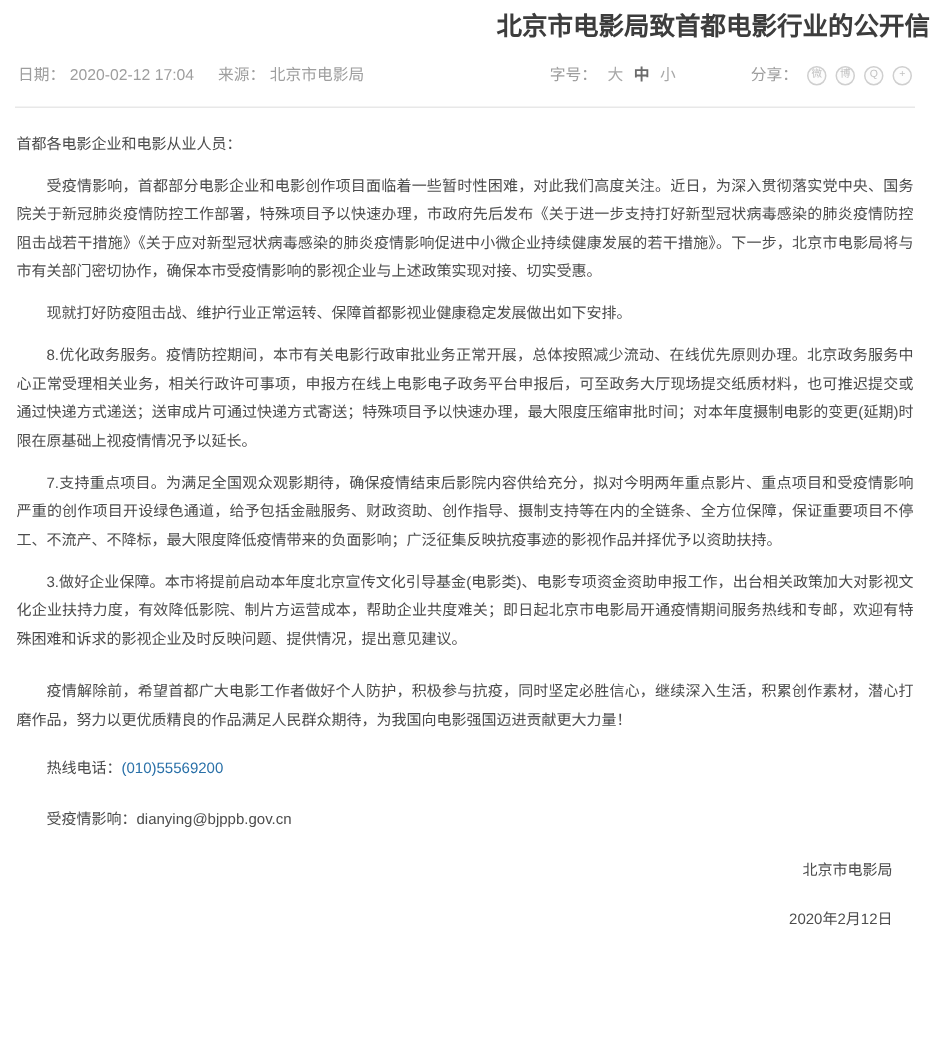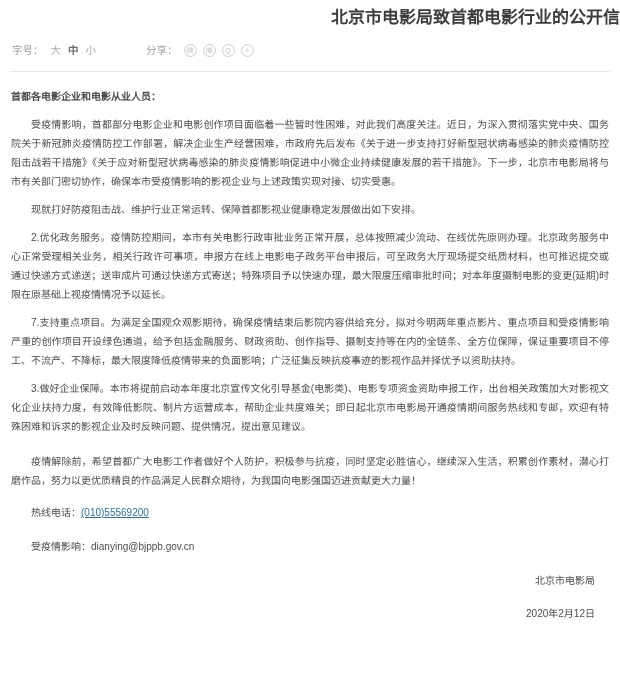--- a/index.html
+++ b/index.html
@@ -64,53 +64,56 @@
     height: 0;
   }
   
   .article-body {
     padding: 15px 11px 0 11px;
     font-size: 10px;
     line-height: 19px;
     color: #4c4c4c;
     text-align: justify;
   }
-  .salutation { margin-bottom: 9px; font-weight: bold; }
+  .salutation { margin-bottom: 9px; }
   .para {
     text-indent: 2em;
     margin-bottom: 9px;
   }
   .para.last-para { margin-bottom: 13px; margin-top: 16px; }
   .contact-line {
     text-indent: 2em;
     margin-bottom: 15px;
   }
   .hotline-link {
     color: #2970a8;
-    text-decoration: underline;
     cursor: pointer;
     margin-top: 12px;
   }
   .email-value { color: #4c4c4c; }
   .signature-block {
     text-align: right;
     padding-right: 14px;
     margin-top: 6px;
   }
   .signature-org { line-height: 19px; }
   .signature-date { line-height: 19px; margin-top: 14px; }
 </style>
 </head>
 <body>
 
 <div class="page">
 
   <h1 class="article-title">北京市电影局致首都电影行业的公开信</h1>
 
   <div class="meta-row">
+    <div class="meta-left">
+      <span>日期：</span><span>2020-02-12 17:04</span>
+      <span class="meta-gap">来源：</span><span>北京市电影局</span>
+    </div>
     <div class="meta-right">
       <span class="fontsize-group">
         <span>字号：</span>
         <span class="fontsize-opt">大</span>
         <span class="fontsize-opt active">中</span>
         <span class="fontsize-opt">小</span>
       </span>
       <span class="share-group">
         <span>分享：</span>
         <span class="share-ic">
@@ -126,23 +129,23 @@
             <span class="share-ic-glyph">+</span>
           </span>
       </span>
     </div>
   </div>
 
   <div class="divider"></div>
 
   <div class="article-body">
     <p class="salutation">首都各电影企业和电影从业人员：</p>
-    <p class="para">受疫情影响，首都部分电影企业和电影创作项目面临着一些暂时性困难，对此我们高度关注。近日，为深入贯彻落实党中央、国务院关于新冠肺炎疫情防控工作部署，解决企业生产经营困难，市政府先后发布《关于进一步支持打好新型冠状病毒感染的肺炎疫情防控阻击战若干措施》《关于应对新型冠状病毒感染的肺炎疫情影响促进中小微企业持续健康发展的若干措施》。下一步，北京市电影局将与市有关部门密切协作，确保本市受疫情影响的影视企业与上述政策实现对接、切实受惠。</p>
+    <p class="para">受疫情影响，首都部分电影企业和电影创作项目面临着一些暂时性困难，对此我们高度关注。近日，为深入贯彻落实党中央、国务院关于新冠肺炎疫情防控工作部署，特殊项目予以快速办理，市政府先后发布《关于进一步支持打好新型冠状病毒感染的肺炎疫情防控阻击战若干措施》《关于应对新型冠状病毒感染的肺炎疫情影响促进中小微企业持续健康发展的若干措施》。下一步，北京市电影局将与市有关部门密切协作，确保本市受疫情影响的影视企业与上述政策实现对接、切实受惠。</p>
     <p class="para">现就打好防疫阻击战、维护行业正常运转、保障首都影视业健康稳定发展做出如下安排。</p>
-    <p class="para">2.优化政务服务。疫情防控期间，本市有关电影行政审批业务正常开展，总体按照减少流动、在线优先原则办理。北京政务服务中心正常受理相关业务，相关行政许可事项，申报方在线上电影电子政务平台申报后，可至政务大厅现场提交纸质材料，也可推迟提交或通过快递方式递送；送审成片可通过快递方式寄送；特殊项目予以快速办理，最大限度压缩审批时间；对本年度摄制电影的变更(延期)时限在原基础上视疫情情况予以延长。</p>
+    <p class="para">8.优化政务服务。疫情防控期间，本市有关电影行政审批业务正常开展，总体按照减少流动、在线优先原则办理。北京政务服务中心正常受理相关业务，相关行政许可事项，申报方在线上电影电子政务平台申报后，可至政务大厅现场提交纸质材料，也可推迟提交或通过快递方式递送；送审成片可通过快递方式寄送；特殊项目予以快速办理，最大限度压缩审批时间；对本年度摄制电影的变更(延期)时限在原基础上视疫情情况予以延长。</p>
     <p class="para">7.支持重点项目。为满足全国观众观影期待，确保疫情结束后影院内容供给充分，拟对今明两年重点影片、重点项目和受疫情影响严重的创作项目开设绿色通道，给予包括金融服务、财政资助、创作指导、摄制支持等在内的全链条、全方位保障，保证重要项目不停工、不流产、不降标，最大限度降低疫情带来的负面影响；广泛征集反映抗疫事迹的影视作品并择优予以资助扶持。</p>
     <p class="para">3.做好企业保障。本市将提前启动本年度北京宣传文化引导基金(电影类)、电影专项资金资助申报工作，出台相关政策加大对影视文化企业扶持力度，有效降低影院、制片方运营成本，帮助企业共度难关；即日起北京市电影局开通疫情期间服务热线和专邮，欢迎有特殊困难和诉求的影视企业及时反映问题、提供情况，提出意见建议。</p>
     <p class="para last-para">疫情解除前，希望首都广大电影工作者做好个人防护，积极参与抗疫，同时坚定必胜信心，继续深入生活，积累创作素材，潜心打磨作品，努力以更优质精良的作品满足人民群众期待，为我国向电影强国迈进贡献更大力量！</p>
 
     <p class="contact-line">
       <span>热线电话：</span><a class="hotline-link">(010)55569200</a>
     </p>
     <p class="contact-line">
       <span>受疫情影响：</span><span class="email-value">dianying@bjppb.gov.cn</span>
     </p>

